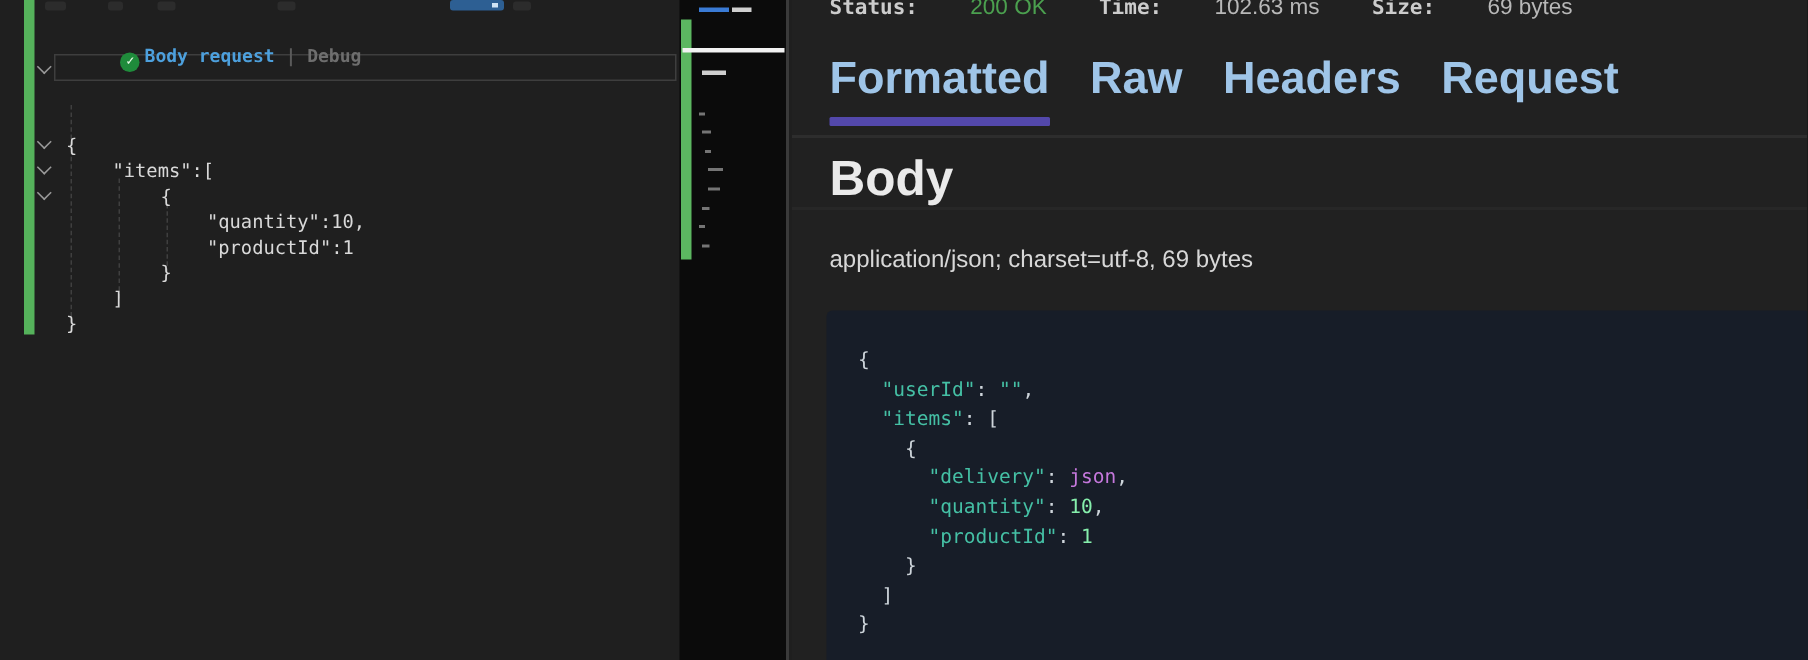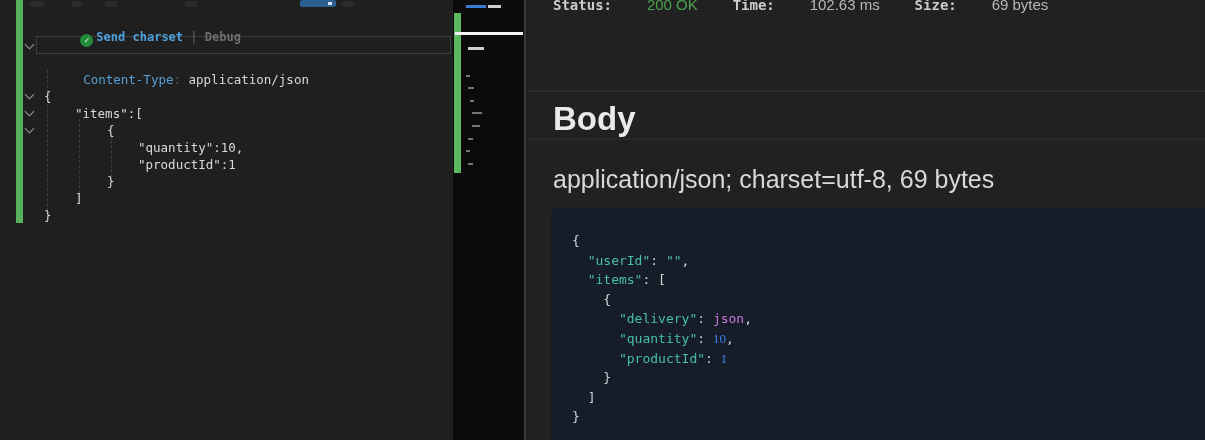--- a/index.html
+++ b/index.html
@@ -45,29 +45,29 @@
   #status-line .ok { color:#4ba04f; font-weight:normal; }
   #status-line .gap { display:inline-block; width:18px; }
   #tabs { position:absolute; left:25px; top:36px; display:flex; gap:27px;
           font-size:30px; font-weight:bold; color:#9fc5e8; letter-spacing:0; }
   .tab { cursor:pointer; }
   .tab.active .underline { position:absolute; left:0; top:42px; width:100%; height:6px; background:#5348ab; border-radius:1px; }
   .tab { position:relative; }
   .hr1 { position:absolute; left:0; right:0; top:90px; height:2px; background:#2d2d2d; }
   .hr2 { position:absolute; left:0; right:0; top:138px; height:2px; background:#272727; }
   #body-heading { position:absolute; left:25px; top:100px; font-size:33px; font-weight:600; color:#eaeaea; }
-  #mime-line { position:absolute; left:25px; top:165px; font-size:25px; color:#d8d8d8; }
+  #mime-line { position:absolute; left:25px; top:165px; font-size:16px; color:#d8d8d8; }
   #resp-box { position:absolute; left:23px; top:207px; right:-2px; bottom:-8px; background:#171d28; border-radius:4px; }
   #resp-pre { margin:0; padding:24px 0 0 21px; font-family:"DejaVu Sans Mono", monospace;
               font-size:13px; line-height:19.6px; white-space:pre; }
   .tk-p { color:#ced5db; }
   .tk-k { color:#45c0a5; }
   .tk-s { color:#45c0a5; }
   .tk-n { color:#c678dd; }
-  .tk-d { color:#3b82f6;font-family:Liberation Serif, serif; }
+  .tk-d { color:#86efac; }
 </style>
 </head>
 <body>
 
 <div id="screen">
 
   <div id="editor">
 
     <div class="tb-frag" style="left:30px;width:14px;"></div>
     <div class="tb-frag" style="left:72px;width:10px;"></div>
@@ -83,27 +83,24 @@
     <div class="chev" style="top:108px;"></div>
     <div class="chev" style="top:125px;"></div>
 
     <div class="guide" style="left:47px;top:70px;height:146px;"></div>
     <div class="guide" style="left:79px;top:119px;height:80px;"></div>
     <div class="guide" style="left:111px;top:136px;height:46px;"></div>
 
     <div id="active-line"></div>
 
     <div class="cl codelens" style="left:37px;top:12px;">
-      <span class="chk">✓</span><span class="lnk-send">Send charset</span><span class="sep"> </span><span class="sep">|</span><span> </span><span class="lnk-debug">Debug</span>
+      <span class="chk">✓</span><span class="lnk-send">Body request</span><span class="sep"> </span><span class="sep">|</span><span> </span><span class="lnk-debug">Debug</span>
     </div>
 
 
-    <div class="cl" style="left:38px;top:54px;">
-      <span class="hdr-name">Content-Type</span><span class="sep">: </span><span>application/json</span>
-    </div>
 
     <div class="cl" style="left:44px;top:88px;">{</div>
     <div class="cl" style="left:75px;top:105px;">"items":[</div>
     <div class="cl" style="left:107px;top:122px;">{</div>
     <div class="cl" style="left:138px;top:139px;">"quantity":10,</div>
     <div class="cl" style="left:138px;top:156px;">"productId":1</div>
     <div class="cl" style="left:107px;top:173px;">}</div>
     <div class="cl" style="left:75px;top:190px;">]</div>
     <div class="cl" style="left:44px;top:207px;">}</div>
   </div>
@@ -133,20 +130,29 @@
       <span class="gap"></span>
       <span>Time:</span>
       <span class="gap"></span>
       <span class="val">102.63 ms</span>
       <span class="gap"></span>
       <span>Size:</span>
       <span class="gap"></span>
       <span class="val">69 bytes</span>
     </div>
 
+    <div id="tabs">
+      <span class="tab active">
+        <span>Formatted</span>
+        <span class="underline"></span>
+      </span>
+      <span class="tab">Raw</span>
+      <span class="tab">Headers</span>
+      <span class="tab">Request</span>
+    </div>
 
     <div class="hr1"></div>
     <div id="body-heading">Body</div>
     <div class="hr2"></div>
 
     <div id="mime-line">application/json; charset=utf-8, 69 bytes</div>
 
     <div id="resp-box">
 <pre id="resp-pre"><span class="tk-p">{</span>
 <span class="tk-k">  "userId"</span><span class="tk-p">: </span><span class="tk-s">""</span><span class="tk-p">,</span>

